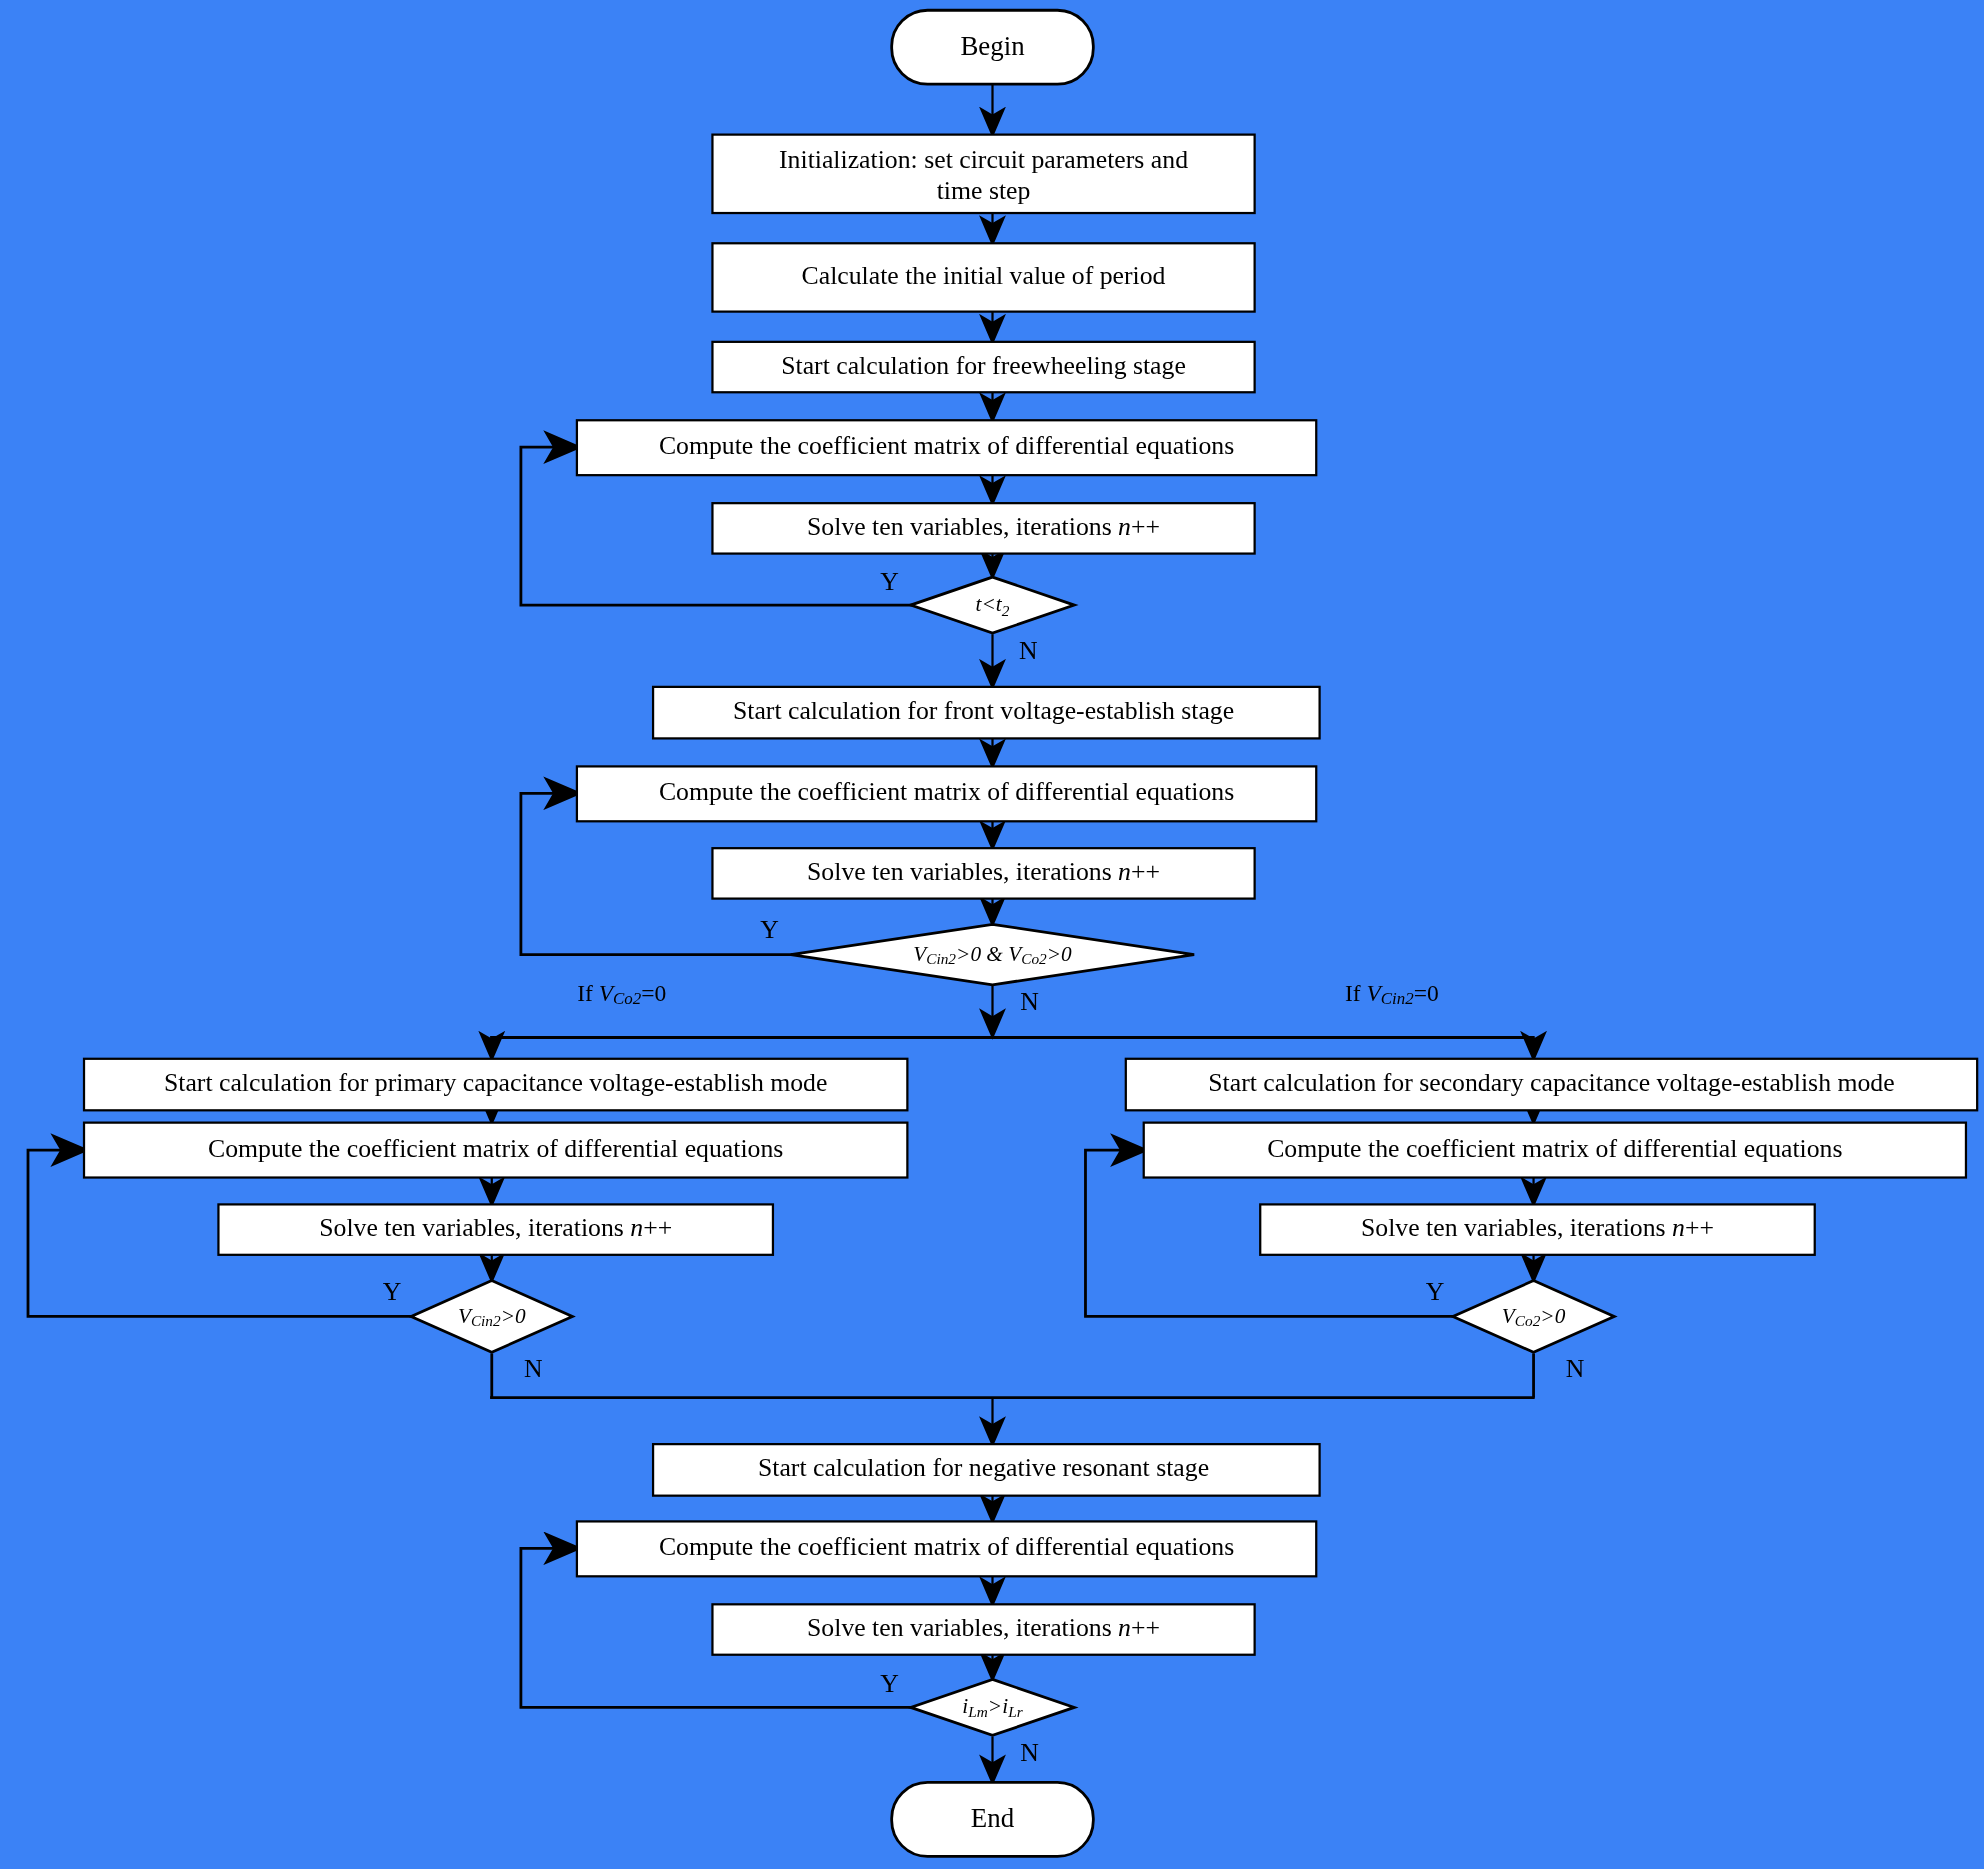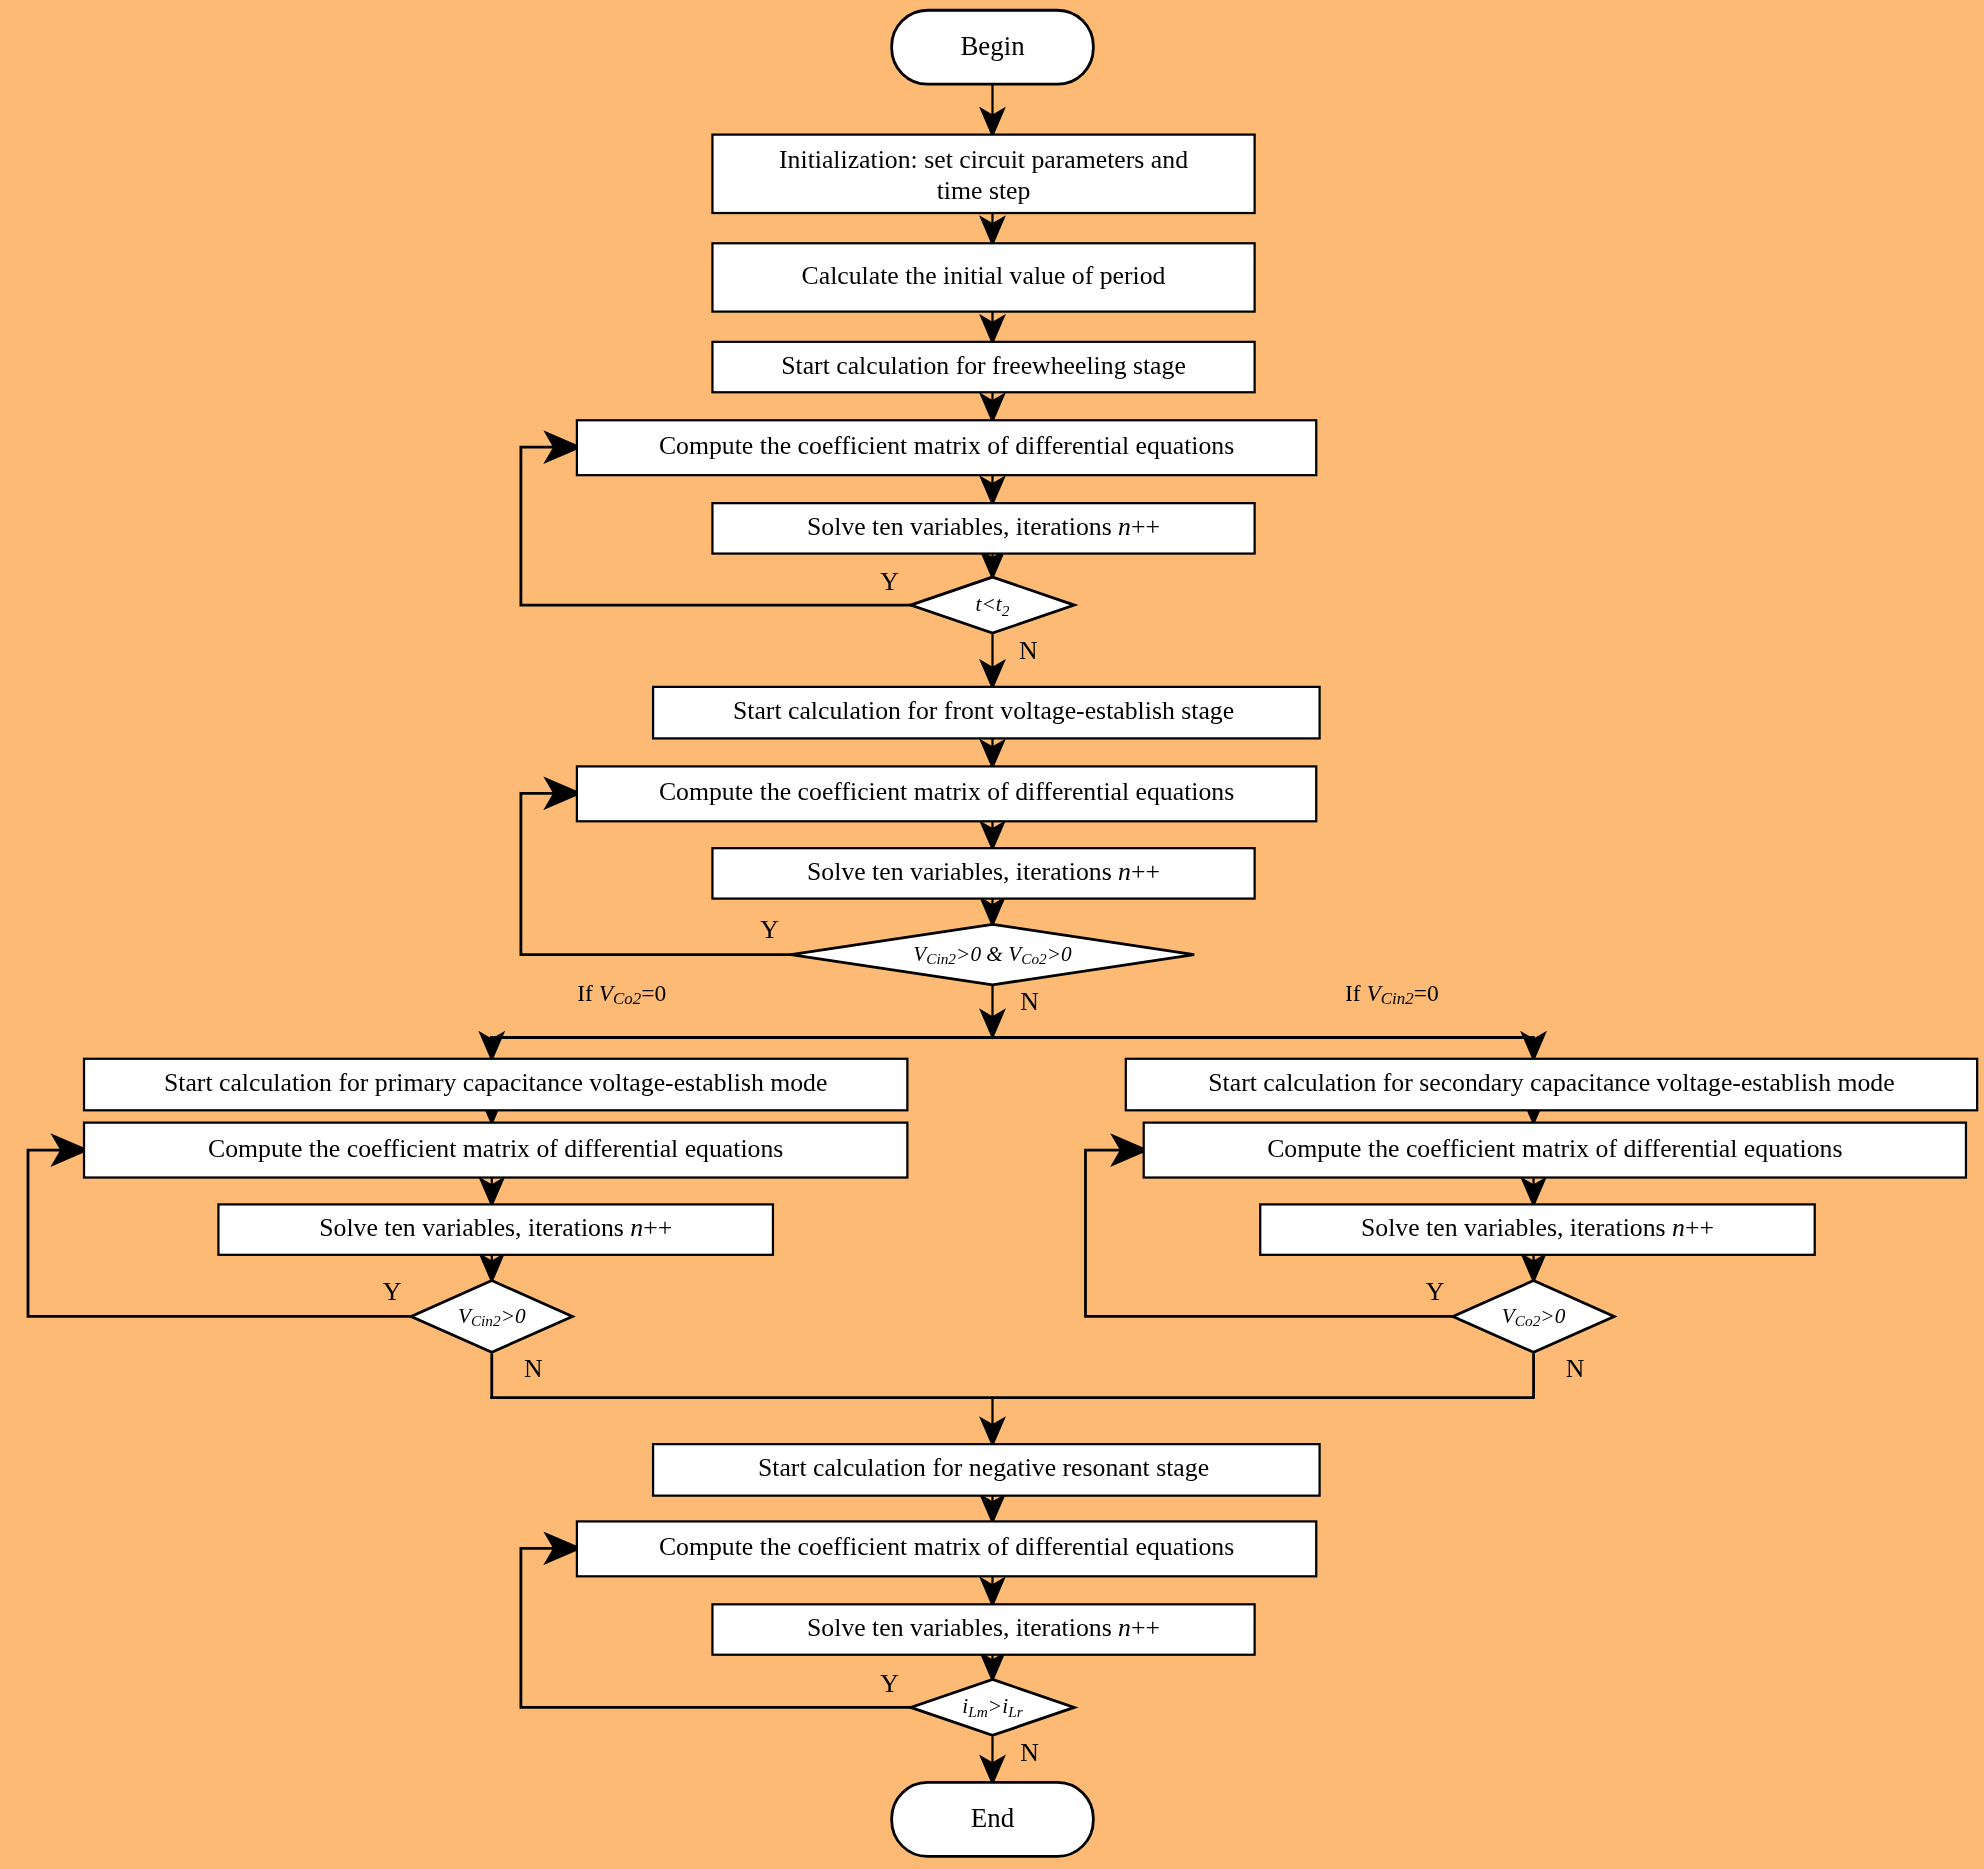--- a/index.html
+++ b/index.html
@@ -1,17 +1,17 @@
 <!DOCTYPE html>
 <html style="font-size:9px"><head>
 <meta charset="utf-8">
 <style>
   html,body{margin:0;padding:0;background:#ffffff;}
   body{font-family:"Liberation Serif","DejaVu Serif",serif;}
-  #stage{position:relative;width:1985px;height:1870px;background:#fdba74;overflow:hidden;}
+  #stage{position:relative;width:1985px;height:1870px;background:#3b82f6;overflow:hidden;}
   svg{display:block;}
   .shape{fill:#ffffff;stroke:#000000;stroke-width:5;}
   .shape-thin{fill:#ffffff;stroke:#000000;stroke-width:4;}
   .conn{stroke:#000000;stroke-width:5;fill:none;}
   .conn-thin{stroke:#000000;stroke-width:4;fill:none;}
   .arrowhead{fill:#000000;stroke:none;}
   text{font-family:"Liberation Serif","DejaVu Serif",serif;fill:#000000;}
   .t-box{font-size:46px;text-anchor:middle;dominant-baseline:middle;}
   .t-term{font-size:48px;text-anchor:middle;dominant-baseline:middle;}
   .t-dec{font-size:38px;text-anchor:middle;dominant-baseline:middle;font-style:italic;}

